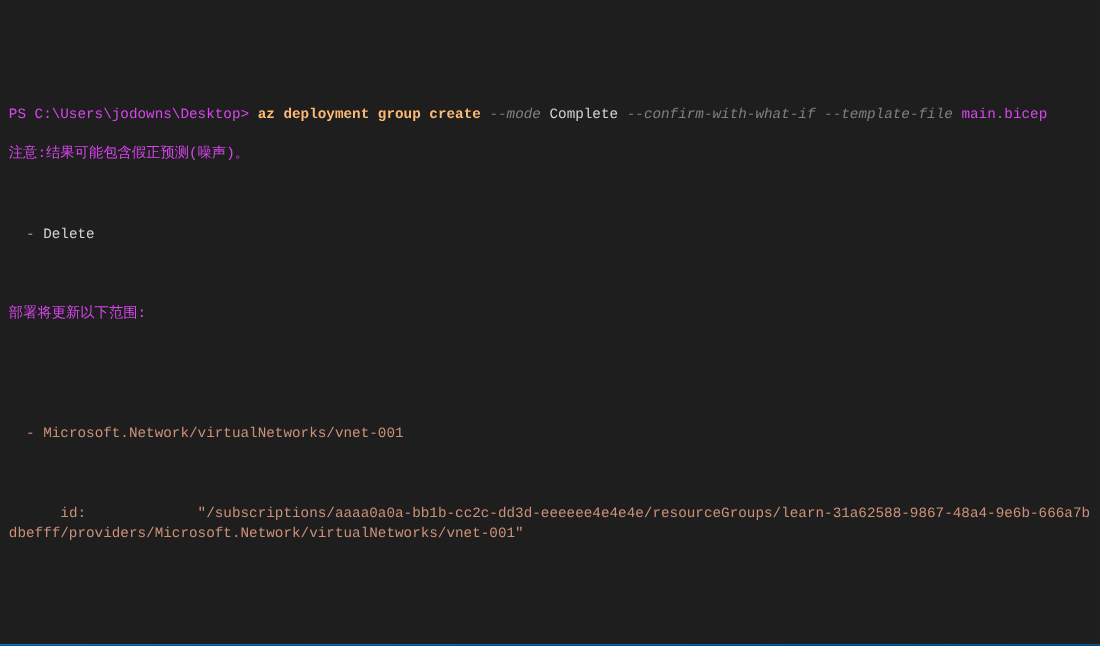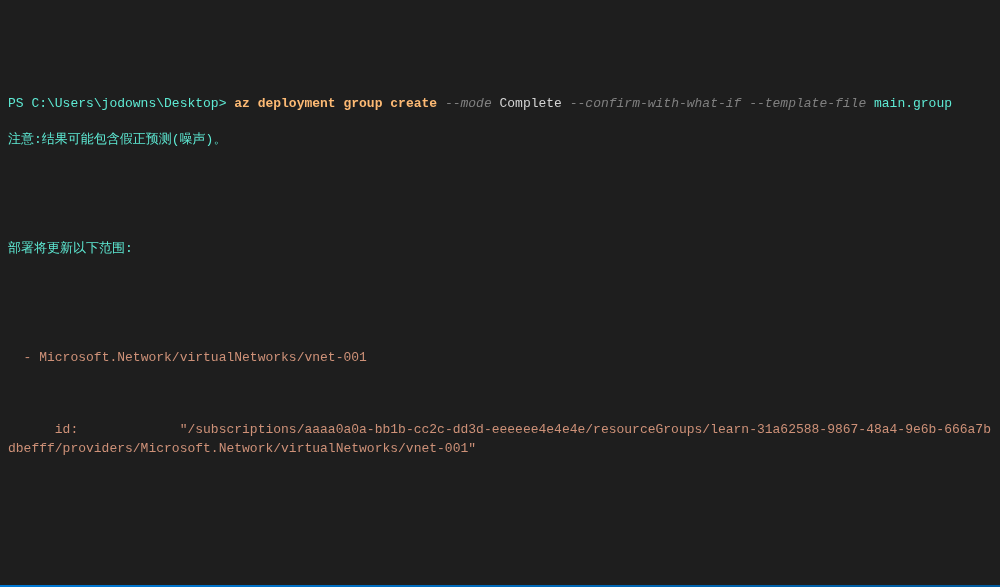--- a/index.html
+++ b/index.html
@@ -13,21 +13,21 @@
       font-family: Consolas, 'Courier New', monospace;
       font-size: 13px;
       line-height: 1.4;
       padding: 4px 8px;
       width: 1000px;
       height: 587px;
       overflow: hidden;
       white-space: pre-wrap;
       word-break: break-all;
     }
-    .white { color: #5eead4; }
+    .white { color: #d946ef; }
     .yellow { color: #fdba74; }
     .gray { color: #808080; font-style: italic; }
     .orange { color: #ce9178; }
     .light { color: #d4d4d4; }
     .bold { font-weight: bold; }
     .line { display: block; }
     .blank { height: 18px; }
     .bottom-bar {
       position: fixed;
       bottom: 0;
@@ -36,23 +36,24 @@
       height: 2px;
       background: linear-gradient(to right, #0078d4, #005a9e);
     }
   </style>
 </head>
 <body>
 
 
 
 <div>
-<span class="line"><span class="white">PS C:\Users\jodowns\Desktop&gt; </span><span class="yellow bold">az deployment group create</span><span class="gray"> --mode </span><span class="light">Complete</span><span class="gray"> --confirm-with-what-if --template-file </span><span class="white">main.group</span></span>
+<span class="line"><span class="white">PS C:\Users\jodowns\Desktop&gt; </span><span class="yellow bold">az deployment group create</span><span class="gray"> --mode </span><span class="light">Complete</span><span class="gray"> --confirm-with-what-if --template-file </span><span class="white">main.bicep</span></span>
 <span class="line white">注意:结果可能包含假正预测(噪声)。</span>
 <span class="line blank"></span>
+<span class="line"><span class="orange">  - </span><span class="light">Delete</span></span>
 <span class="line blank"></span>
 <span class="line white">部署将更新以下范围:</span>
 <span class="line blank"></span>
 <span class="line blank"></span>
 <span class="line"><span class="orange">  - </span><span class="orange">Microsoft.Network/virtualNetworks/vnet-001</span></span>
 <span class="line blank"></span>
 <span class="line"><span class="orange">      id:             </span><span class="orange">"/subscriptions/aaaa0a0a-bb1b-cc2c-dd3d-eeeeee4e4e4e/resourceGroups/learn-31a62588-9867-48a4-9e6b-666a7bdbefff/providers/Microsoft.Network/virtualNetworks/vnet-001"</span></span>
 
 
 

